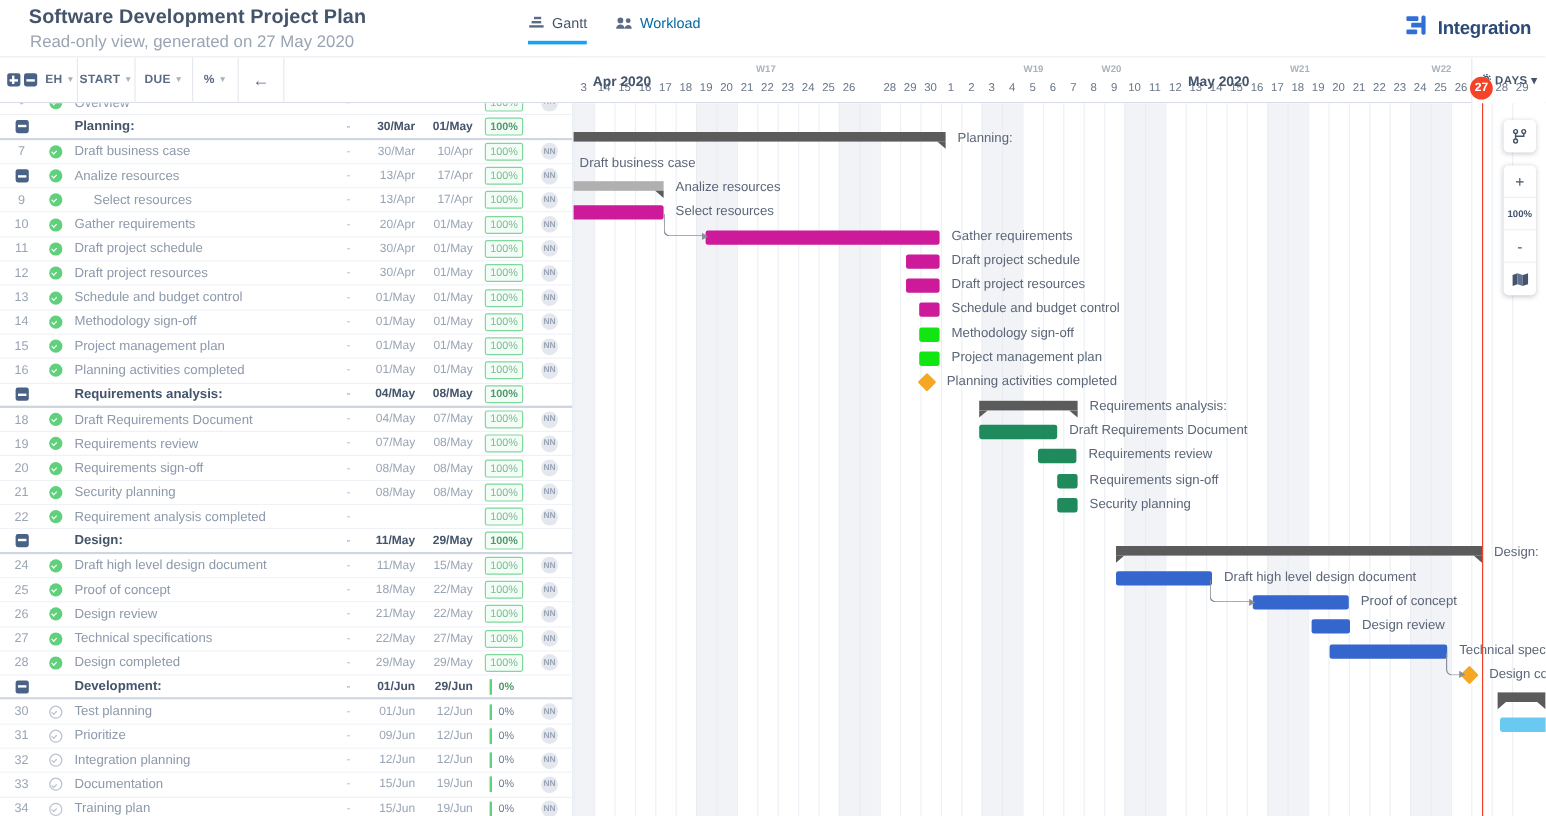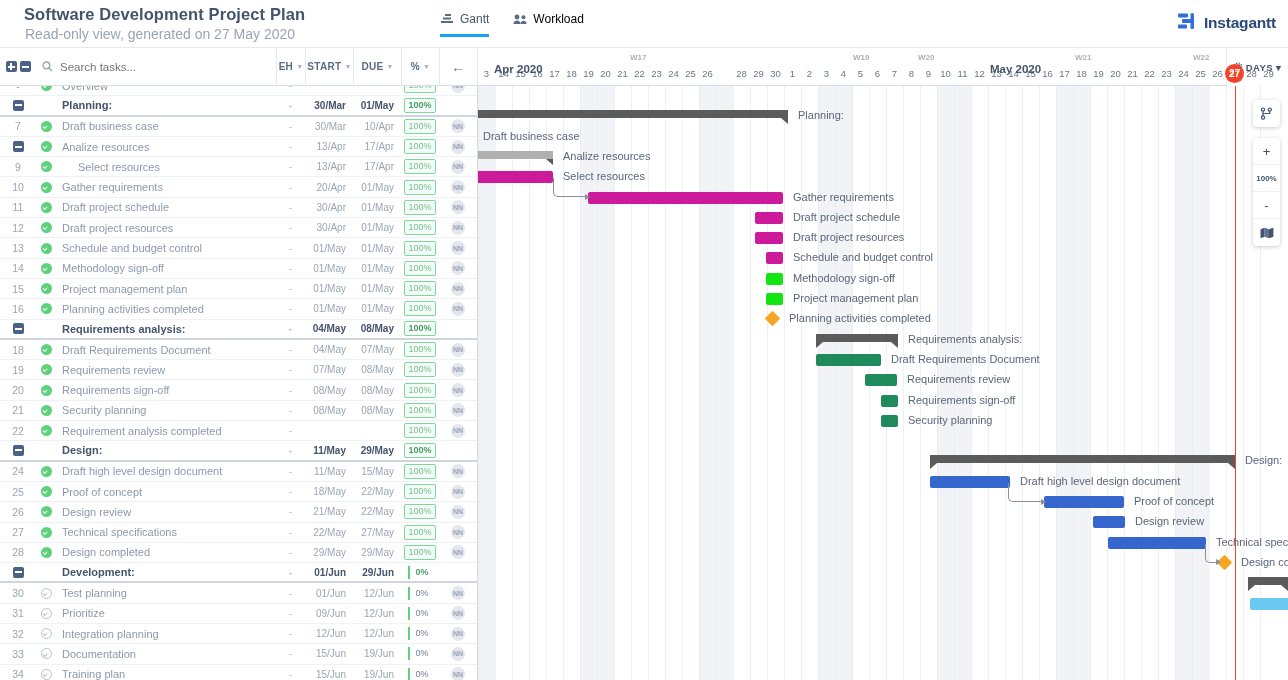--- a/index.html
+++ b/index.html
@@ -7,21 +7,21 @@
     font-family:"Liberation Sans", sans-serif; color:#4a5568; }
 
   
   .topbar{ position:absolute; left:0; top:0; width:1288px; height:48px; background:#fff;
     border-bottom:1px solid #e6e9ef; }
   .proj-title{ position:absolute; left:24px; top:5px; font-size:16.5px; font-weight:bold;
     color:#44546b; letter-spacing:.1px; }
   .proj-sub{ position:absolute; left:25px; top:26px; font-size:14px; color:#9aa5b4; }
 
   .tabs{ position:absolute; left:440px; top:12px; display:flex; gap:24px; align-items:flex-start;}
-  .tab{ display:flex; align-items:center; gap:6px; font-size:12px; color:#000000;
+  .tab{ display:flex; align-items:center; gap:6px; font-size:12px; color:#0369a1;
     padding-bottom:8px; cursor:pointer; }
   .tab.active{ border-bottom:3px solid #17a2f3; color:#44546b; }
   .tab .ic{ display:inline-block; width:14px; height:13px; position:relative; }
 
   .brand{ position:absolute; right:12px; top:12px; display:flex; align-items:center; gap:8px; }
   .brand-name{ font-size:15.5px; font-weight:bold; color:#2c4a78; letter-spacing:-.2px;}
 
   
   .grid-head{ position:absolute; left:0; top:48px; width:478px; height:38px;
     background:#fff; border-bottom:1px solid #d9dee6; display:flex; align-items:center; }
@@ -139,37 +139,28 @@
 
   <div class="brand">
     <span>
       <svg width="19" height="18" viewBox="0 0 19 18">
         <rect x="1" y="1.5" width="10" height="4" rx="1" fill="#2f6fd6"></rect>
         <rect x="5" y="7" width="11" height="4" rx="1" fill="#2f6fd6"></rect>
         <rect x="1" y="12.5" width="9" height="4" rx="1" fill="#2f6fd6"></rect>
         <rect x="13.5" y="1" width="3.5" height="16" rx="1.5" fill="#2f6fd6"></rect>
       </svg>
     </span>
-    <span class="brand-name">Instagantt</span>
+    <span class="brand-name">Integration</span>
   </div>
 </div>
 
 <div class="grid-head">
   <div class="expander">
     <span class="sq plus"></span>
     <span class="sq"></span>
-  </div>
-  <div class="searchcell">
-    <span>
-      <svg width="11" height="11" viewBox="0 0 11 11">
-          <circle cx="4.4" cy="4.4" r="3.4" fill="none" stroke="#9aa5b4" stroke-width="1.3"></circle>
-          <line x1="7" y1="7" x2="10" y2="10" stroke="#9aa5b4" stroke-width="1.4"></line>
-        </svg>
-    </span>
-    <input placeholder="Search tasks..." style="">
   </div>
   <div class="colhead c-eh">
     <span>EH</span>
     <span class="caret">▼</span>
     </div>
   <div class="colhead c-start">
     <span>START</span>
     <span class="caret">▼</span>
     </div>
   <div class="colhead c-due">

